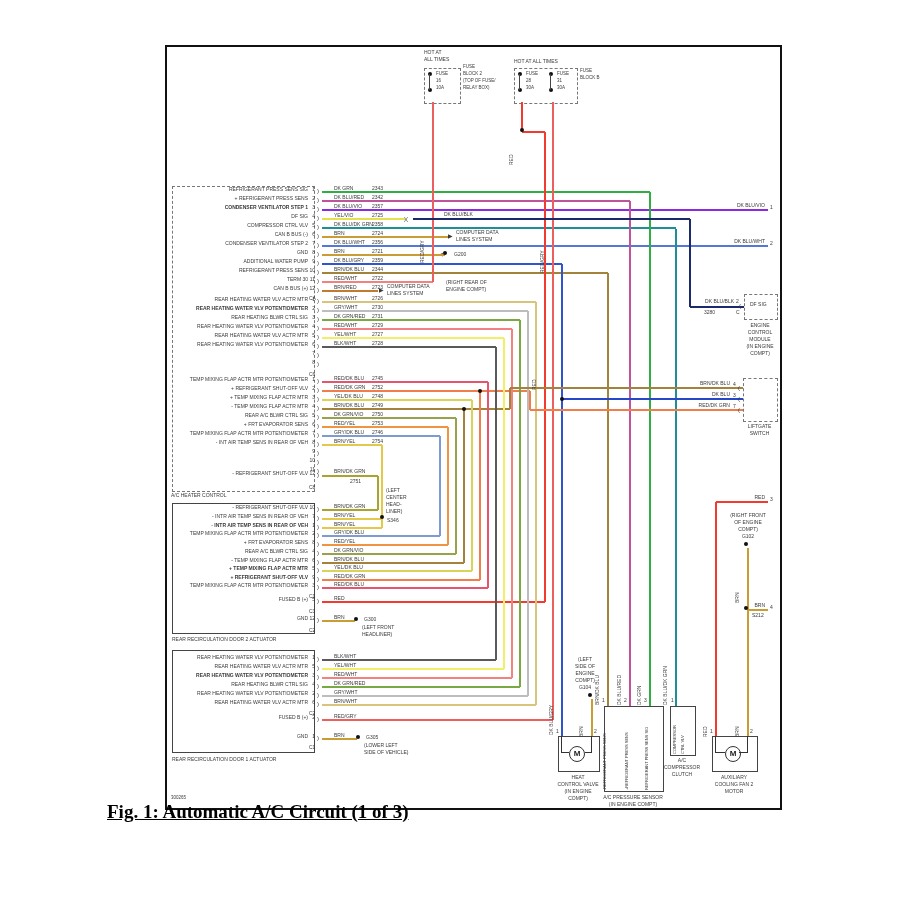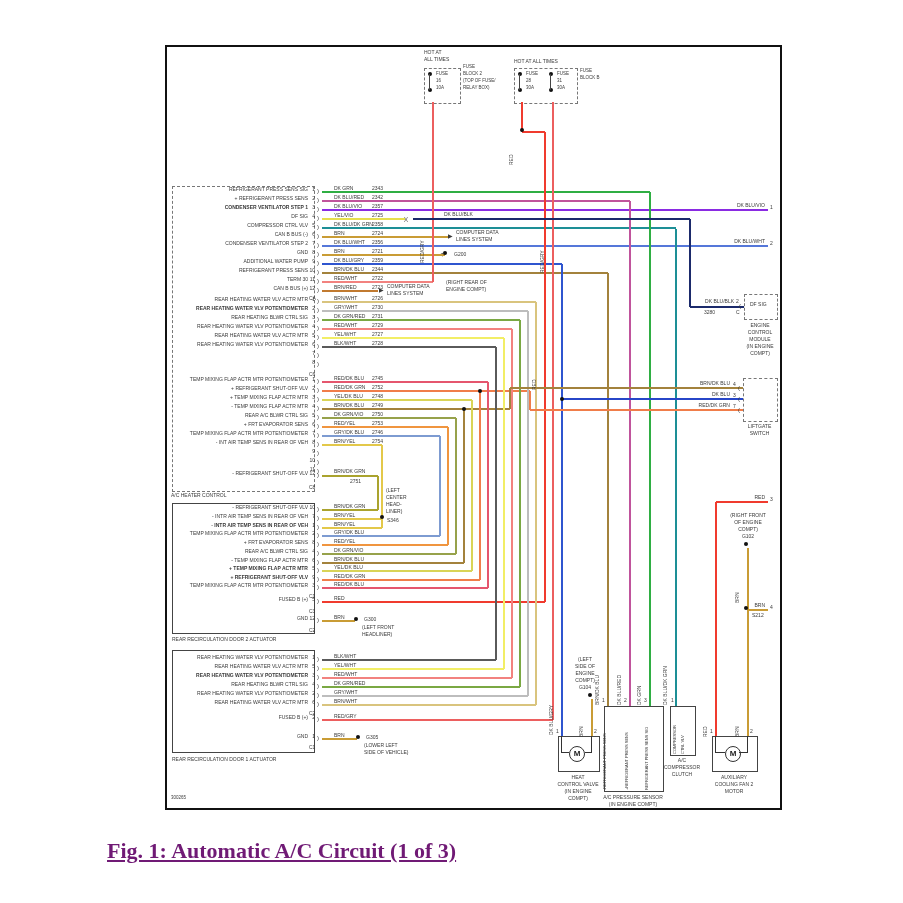--- a/index.html
+++ b/index.html
@@ -1,19 +1,19 @@
 <!DOCTYPE html>
 <html><head>
 <meta charset="utf-8">
 <style>
   html,body{margin:0;padding:0;background:#fff;width:903px;height:903px;overflow:hidden;
     font-family:"Liberation Sans",sans-serif;position:relative}
   .t{position:absolute;font-size:5px;line-height:1.35;color:#3a3a3a;white-space:nowrap}
-  .cap{position:absolute;left:107px;top:838px;font-family:"Liberation Serif",serif;
-    font-size:22px;font-weight:bold;text-decoration:underline;color:#701a75}
+  .cap{position:absolute;left:107px;top:801px;font-family:"Liberation Serif",serif;
+    font-size:19px;font-weight:bold;text-decoration:underline;color:#000000}
   .frame{position:absolute;left:165px;top:45px;width:613px;height:761px;border:2px solid #111}
   .dashbox{position:absolute;border:1px dashed #777;background:transparent}
   .solidbox{position:absolute;border:1px solid #444;background:transparent}
   .wire{position:absolute}
   .dot{position:absolute;width:4px;height:4px;background:#111;border-radius:50%}
   .vt{position:absolute;font-size:5px;color:#3a3a3a;white-space:nowrap;
     transform:rotate(-90deg);transform-origin:left bottom;line-height:1}
   .mcirc{position:absolute;width:14px;height:14px;border:1.3px solid #333;border-radius:50%;
     text-align:center;font-size:8px;line-height:14px;color:#222;font-weight:bold}
 </style>

